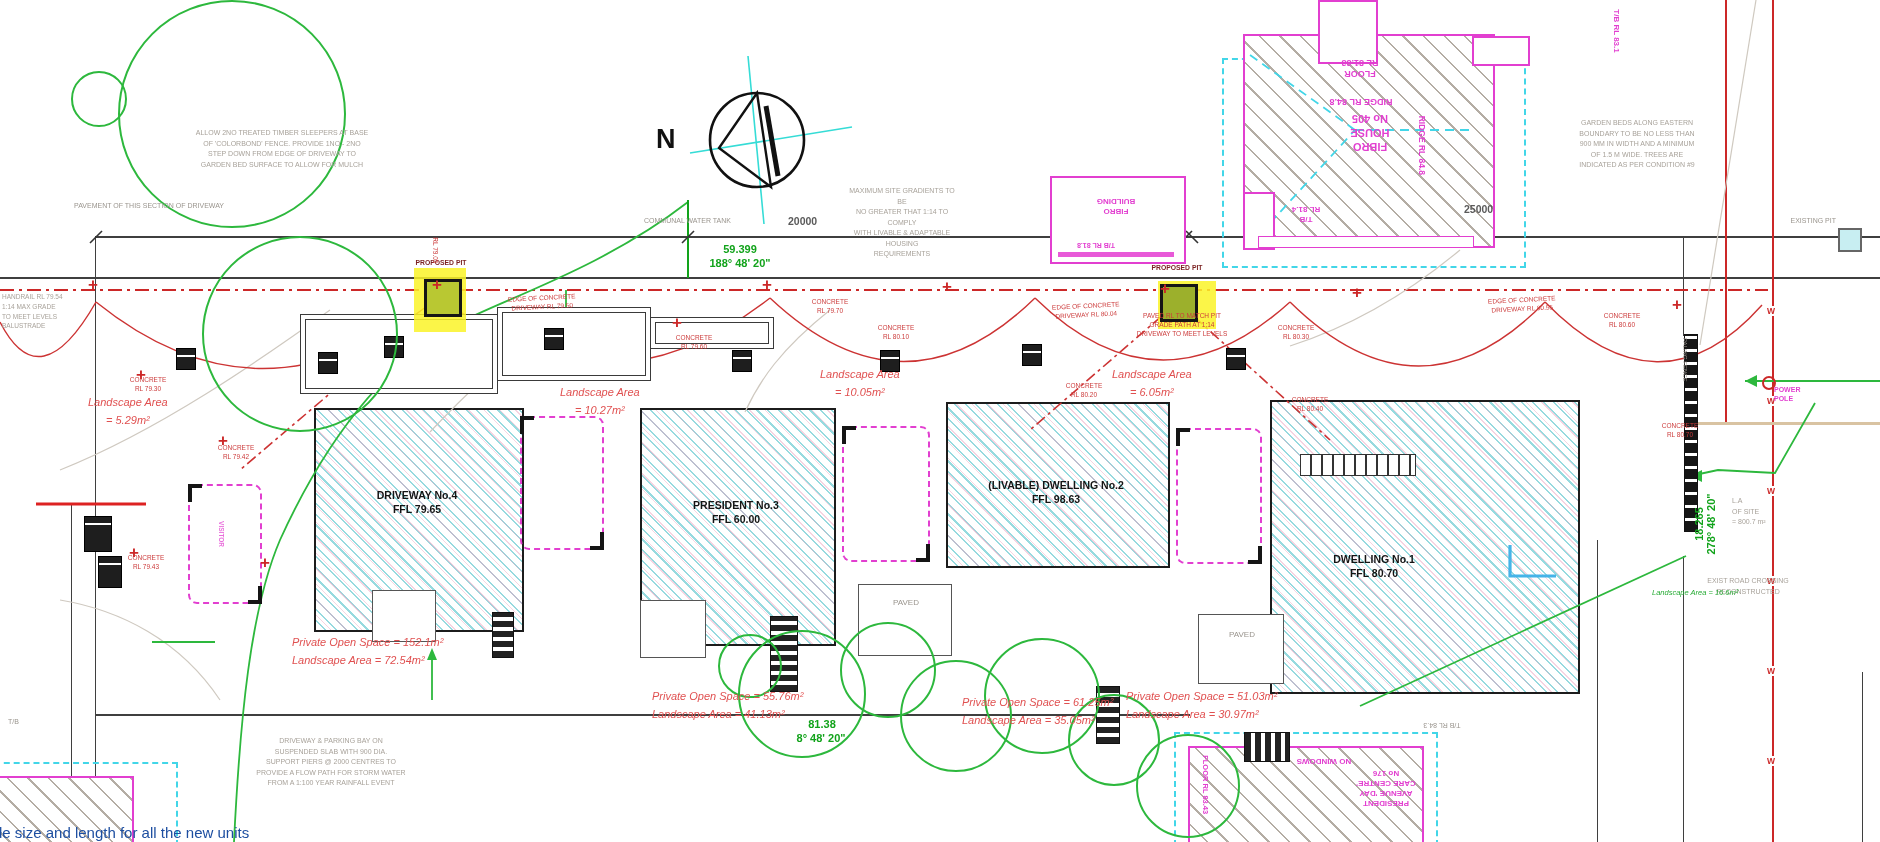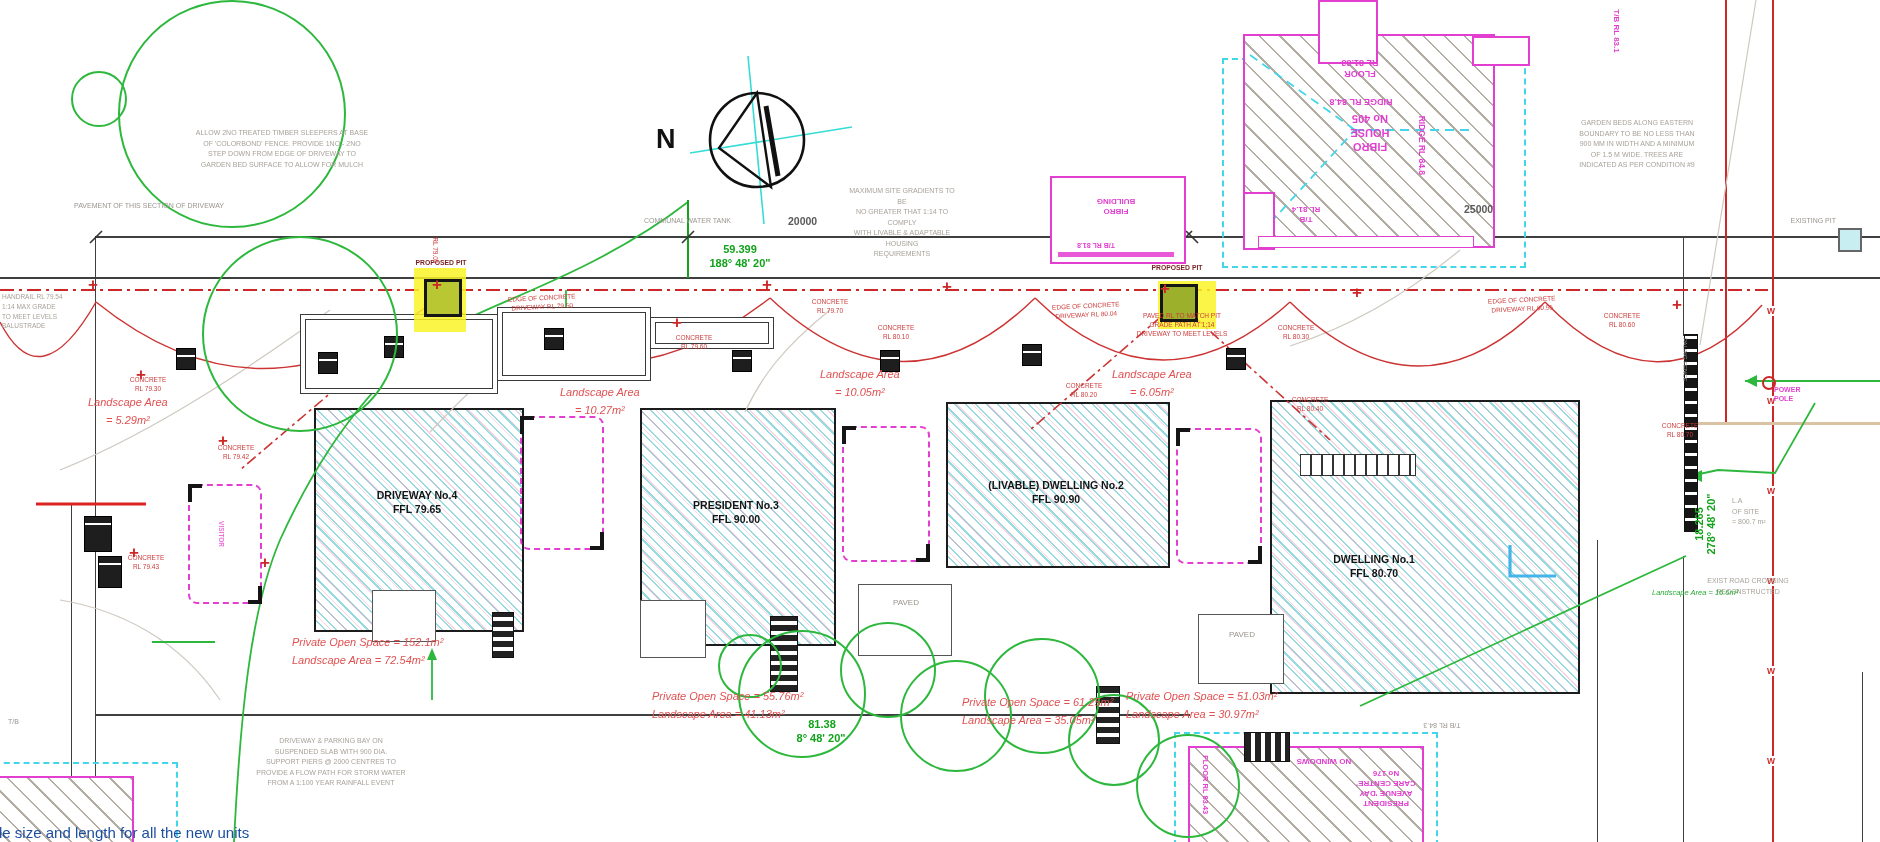--- a/index.html
+++ b/index.html
@@ -172,25 +172,25 @@
   <div class="dwl" style="left:640px;top:408px;width:192px;height:234px"></div>
   <div class="dwl" style="left:946px;top:402px;width:220px;height:162px"></div>
   <div class="dwl" style="left:1270px;top:400px;width:306px;height:290px"></div>
 
   <div class="dwlab" style="left:332px;top:488px;width:170px">
     <div>DRIVEWAY No.4</div>
     <div>FFL 79.65</div>
   </div>
   <div class="dwlab" style="left:650px;top:498px;width:172px">
     <div>PRESIDENT No.3</div>
-    <div>FFL 90.00</div>
+    <div>FFL 60.00</div>
   </div>
   <div class="dwlab" style="left:950px;top:478px;width:212px">
     <div>(LIVABLE) DWELLING No.2</div>
-    <div>FFL 90.90</div>
+    <div>FFL 98.63</div>
   </div>
   <div class="dwlab" style="left:1294px;top:552px;width:160px">
     <div>DWELLING No.1</div>
     <div>FFL 80.70</div>
   </div>
 
   <div class="bay" style="left:520px;top:416px;width:80px;height:130px"></div>
   <div class="bay" style="left:842px;top:426px;width:84px;height:132px"></div>
   <div class="bay" style="left:1176px;top:428px;width:82px;height:132px"></div>
   <div class="bay" style="left:188px;top:484px;width:70px;height:116px">

